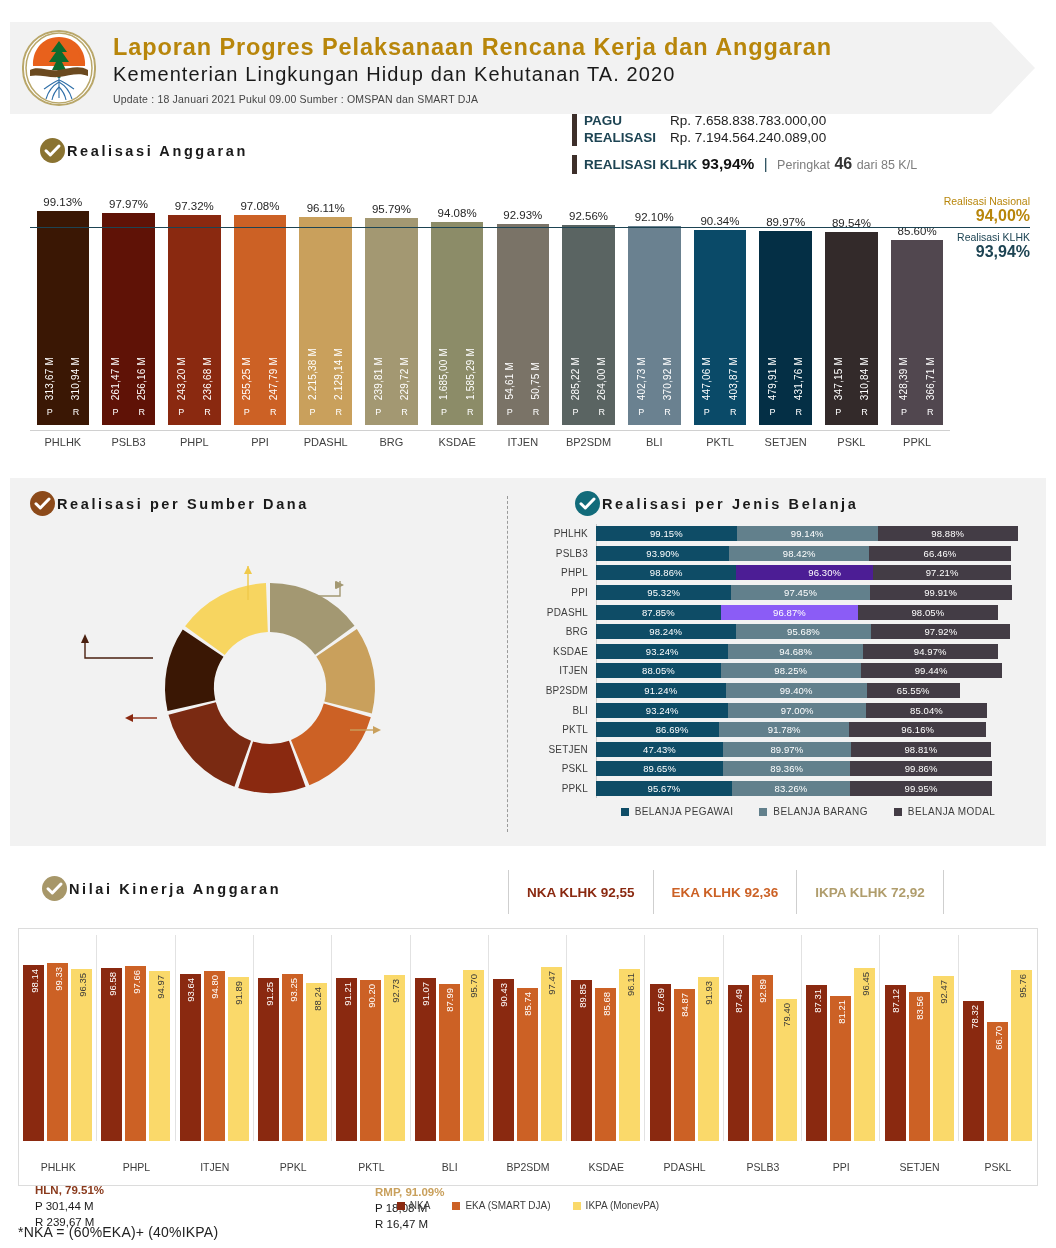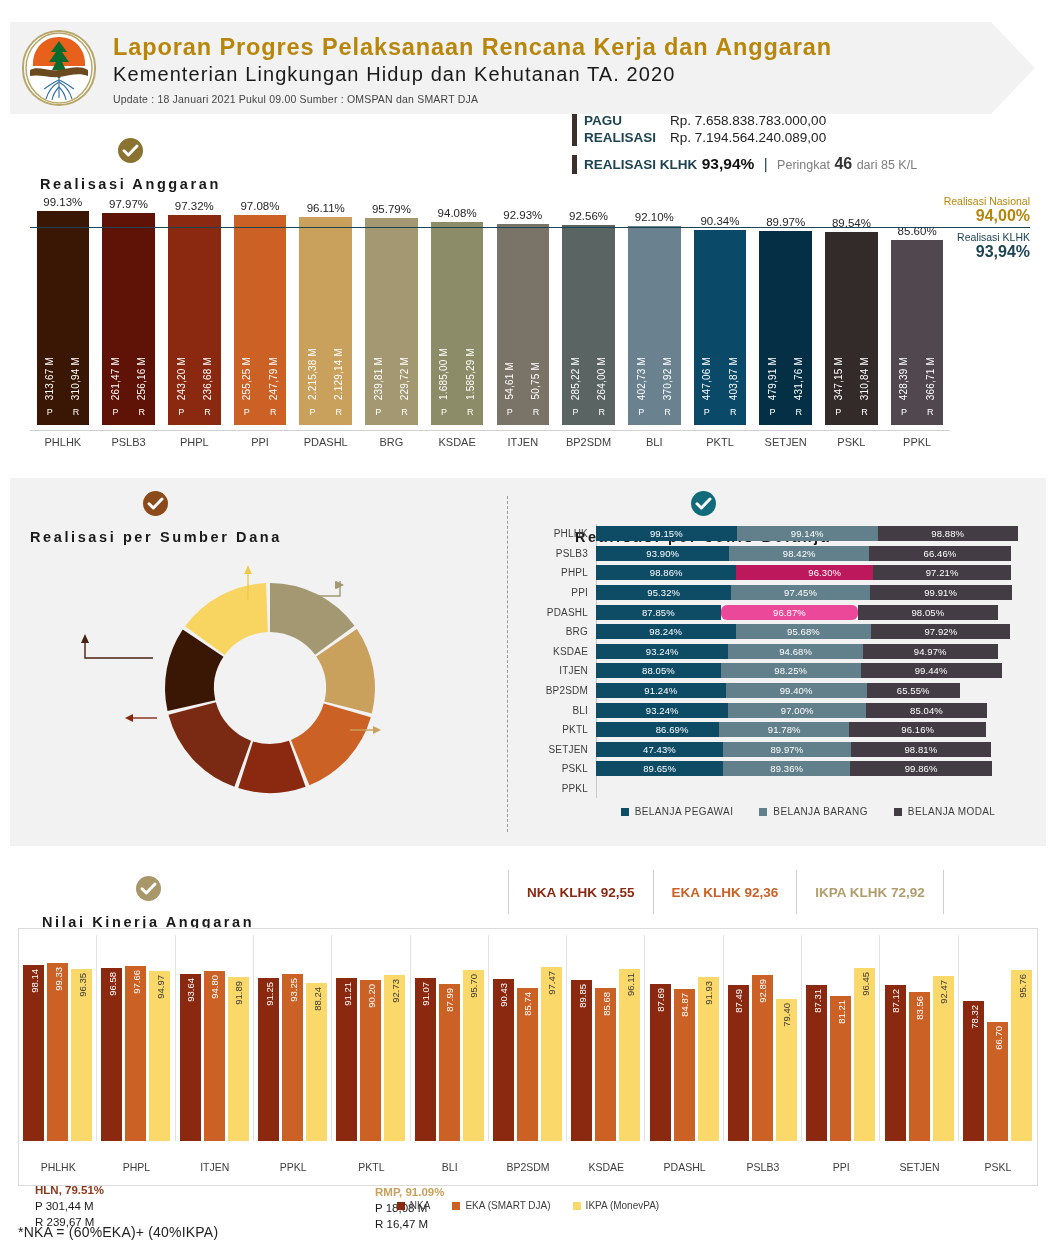--- a/index.html
+++ b/index.html
@@ -63,21 +63,21 @@
     content:""; position:absolute; left:0; top:0px;
     width:5px; height:19px; background:#3d2f2a;
   }
   .kpi-klhk-label { font-weight:bold; color:#1d4453; font-size:13.5px; }
   .kpi-klhk-val { font-weight:bold; color:#111; font-size:15.5px; }
   .kpi-sep { color:#1d4453; margin:0 5px; font-size:15px; }
   .kpi-rank { color:#7d7d7d; font-size:12.5px; }
   .kpi-rank-num { color:#333; font-size:16px; font-weight:bold; }
 
   
-  .sec-head { display:flex; align-items:center; gap:13px;flex-direction:column; }
+  .sec-head { display:flex; align-items:center; gap:2px; }
   .badge-circle {
     width:25px; height:25px; border-radius:50%;
     display:flex; align-items:center; justify-content:center; flex:0 0 auto;
   }
   .badge-circle svg { display:block; }
   .sec-title {
     font-size:14.5px; font-weight:bold; color:#1a1a1a; letter-spacing:2.6px;
   }
 
   
@@ -571,37 +571,37 @@
             <div class="sb-track">
               <div class="sb-seg" style="width: 133.338px; background: rgb(14, 76, 102);">93.90%</div>
               <div class="sb-seg" style="width: 139.756px; background: rgb(98, 128, 140);">98.42%</div>
               <div class="sb-seg" style="width: 141.773px; background: rgb(67, 60, 69);">66.46%</div>
             </div>
           </div>
           <div class="sb-row">
             <div class="sb-name">PHPL</div>
             <div class="sb-track">
               <div class="sb-seg" style="width: 140.381px; background: rgb(14, 76, 102);">98.86%</div>
-              <div class="sb-seg" style="width: 136.746px; background: #be185d; padding-left: 40px;">96.30%</div>
+              <div class="sb-seg" style="width: 136.746px; background: #4c1d95; padding-left: 40px;">96.30%</div>
               <div class="sb-seg" style="width: 138.038px; background: rgb(67, 60, 69);">97.21%</div>
             </div>
           </div>
           <div class="sb-row">
             <div class="sb-name">PPI</div>
             <div class="sb-track">
               <div class="sb-seg" style="width: 135.354px; background: rgb(14, 76, 102);">95.32%</div>
               <div class="sb-seg" style="width: 138.379px; background: rgb(98, 128, 140);">97.45%</div>
               <div class="sb-seg" style="width: 141.872px; background: rgb(67, 60, 69);">99.91%</div>
             </div>
           </div>
           <div class="sb-row">
             <div class="sb-name">PDASHL</div>
             <div class="sb-track">
               <div class="sb-seg" style="width: 124.747px; background: rgb(14, 76, 102);">87.85%</div>
-              <div class="sb-seg" style="width: 137.555px; background: #ec4899; border-radius: 6px;">96.87%</div>
+              <div class="sb-seg" style="width: 137.555px; background: #8b5cf6;">96.87%</div>
               <div class="sb-seg" style="width: 139.231px; background: rgb(67, 60, 69);">98.05%</div>
             </div>
           </div>
           <div class="sb-row">
             <div class="sb-name">BRG</div>
             <div class="sb-track">
               <div class="sb-seg" style="width: 139.501px; background: rgb(14, 76, 102);">98.24%</div>
               <div class="sb-seg" style="width: 135.866px; background: rgb(98, 128, 140);">95.68%</div>
               <div class="sb-seg" style="width: 139.046px; background: rgb(67, 60, 69);">97.92%</div>
             </div>
@@ -657,20 +657,25 @@
           <div class="sb-row">
             <div class="sb-name">PSKL</div>
             <div class="sb-track">
               <div class="sb-seg" style="width: 127.303px; background: rgb(14, 76, 102);">89.65%</div>
               <div class="sb-seg" style="width: 126.891px; background: rgb(98, 128, 140);">89.36%</div>
               <div class="sb-seg" style="width: 141.801px; background: rgb(67, 60, 69);">99.86%</div>
             </div>
           </div>
           <div class="sb-row">
             <div class="sb-name">PPKL</div>
+            <div class="sb-track">
+              <div class="sb-seg" style="width: 135.851px; background: rgb(14, 76, 102);">95.67%</div>
+              <div class="sb-seg" style="width: 118.229px; background: rgb(98, 128, 140);">83.26%</div>
+              <div class="sb-seg" style="width: 141.929px; background: rgb(67, 60, 69);">99.95%</div>
+            </div>
           </div>
         </div>
       <div class="sb-legend" id="sb-legend">
           <div class="sb-leg-item">
             <span class="sb-leg-sw" style="background: rgb(14, 76, 102);"></span>
             <span>BELANJA PEGAWAI</span>
           </div>
           <div class="sb-leg-item">
             <span class="sb-leg-sw" style="background: rgb(98, 128, 140);"></span>
             <span>BELANJA BARANG</span>

